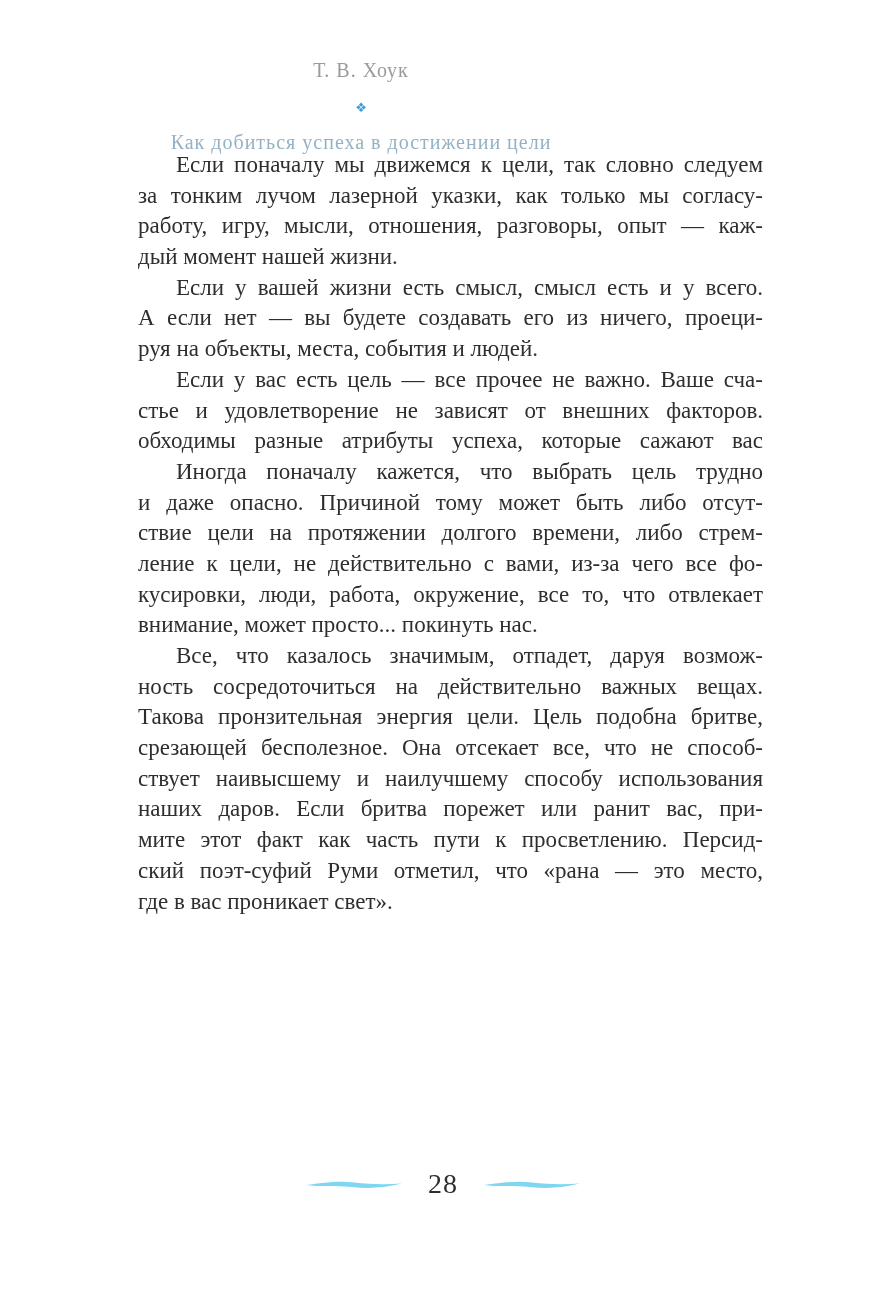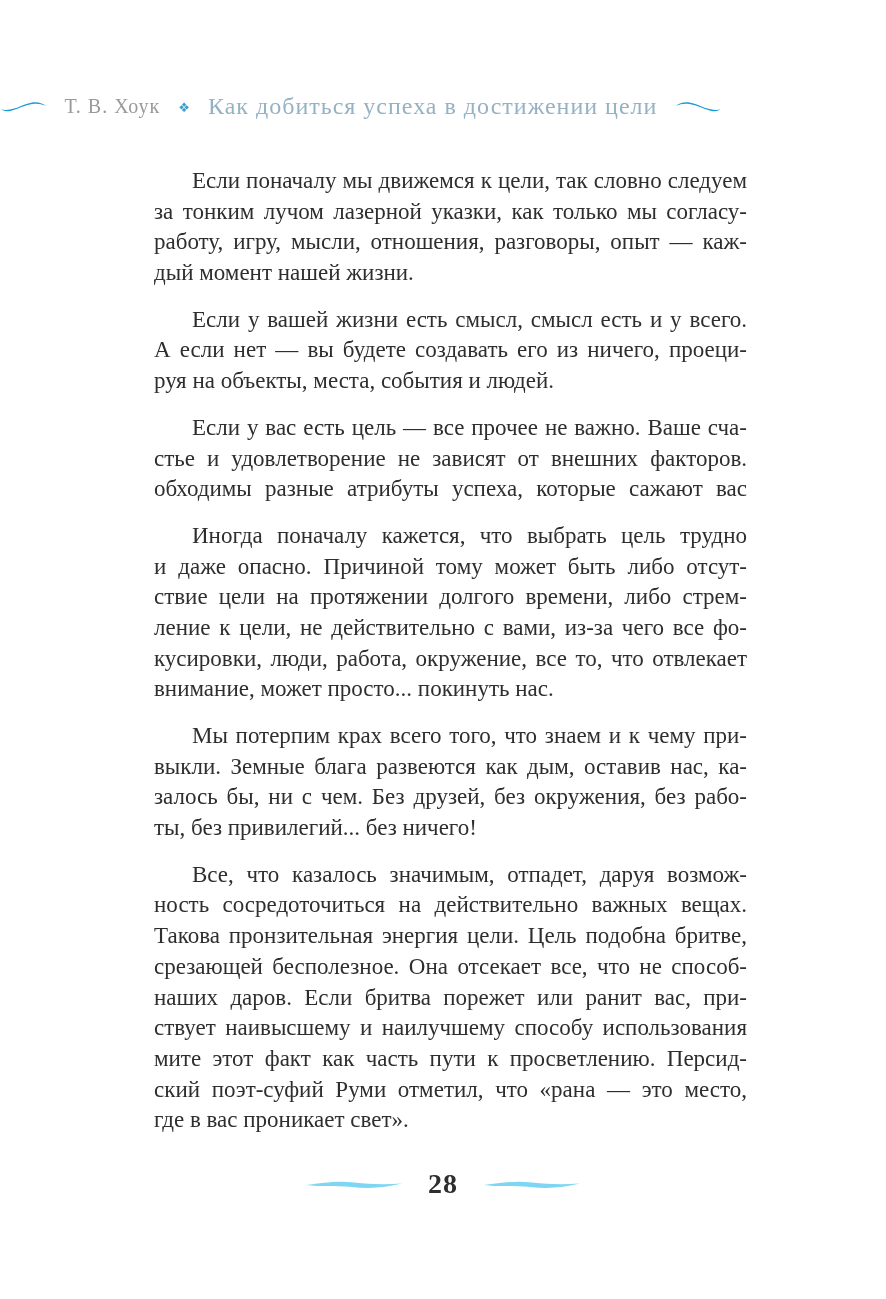--- a/index.html
+++ b/index.html
@@ -15,57 +15,58 @@
   body{
     width:886px;height:1299px;position:relative;
     background:var(--page-bg);
     font-family:"Liberation Serif", serif;
     overflow:hidden;
   }
   .header{
     position:absolute;top:90px;left:0;width:722px;height:32px;
     display:flex;align-items:center;justify-content:center;
     gap:18px;
+    flex-direction:column;
   }
   .header .author{
     color:var(--header-author);
     font-size:20px;letter-spacing:1px;white-space:nowrap;
   }
   .header .sep{
     color:var(--separator);
     font-size:13px;line-height:1;transform:translateY(1px);
   }
   .header .title{
     color:var(--header-title);
-    font-size:24px;letter-spacing:1px;white-space:nowrap;
+    font-size:20px;letter-spacing:1px;white-space:nowrap;
   }
   .swoosh{display:block;}
   .swoosh.right{transform:scaleX(-1);}
   .swoosh path{fill:var(--swoosh);}
   .text-block{
     position:absolute;left:138px;top:150px;width:625px;
     color:var(--body-text);
     font-size:23px;
   }
-  .para{margin:16px;padding:0;}
+  .para{margin:0;padding:0;}
   .line{
     height:30.7px;line-height:30.7px;
     text-align:justify;text-align-last:justify;
     white-space:nowrap;
   }
   .line.first{text-indent:38px;}
   .line.last{text-align-last:left;}
   .footer{
     position:absolute;left:0;top:1160px;width:886px;height:48px;
     display:flex;align-items:center;justify-content:center;
     gap:26px;
   }
   .page-number{
     color:var(--body-text);
-    font-size:28px;letter-spacing:1px;font-weight:bold;
+    font-size:28px;letter-spacing:1px;
   }
   .flourish path{fill:var(--flourish);}
 </style>
 </head>
 <body>
 
 <div class="header">
   <svg class="swoosh left" width="84" height="28" viewBox="0 0 84 28" aria-hidden="true">
     <path d="M2 20 C5 23 11 24.5 20 22.5 C34 19 44 13 58 10.5
              C66 9 74 10 82 13.5 C76 8 66 6 56 8
@@ -100,32 +101,26 @@
     </div>
     <div class="para">
       <div class="line first">Иногда поначалу кажется, что выбрать цель трудно</div>
       <div class="line">и даже опасно. Причиной тому может быть либо отсут-</div>
       <div class="line">ствие цели на протяжении долгого времени, либо стрем-</div>
       <div class="line">ление к цели, не действительно с вами, из-за чего все фо-</div>
       <div class="line">кусировки, люди, работа, окружение, все то, что отвлекает</div>
       <div class="line last">внимание, может просто... покинуть нас.</div>
     </div>
     <div class="para">
-      <div class="line first">Мы потерпим крах всего того, что знаем и к чему при-</div>
-      <div class="line">выкли. Земные блага развеются как дым, оставив нас, ка-</div>
-      <div class="line">залось бы, ни с чем. Без друзей, без окружения, без рабо-</div>
-      <div class="line last">ты, без привилегий... без ничего!</div>
-    </div>
-    <div class="para">
       <div class="line first">Все, что казалось значимым, отпадет, даруя возмож-</div>
       <div class="line">ность сосредоточиться на действительно важных вещах.</div>
       <div class="line">Такова пронзительная энергия цели. Цель подобна бритве,</div>
       <div class="line">срезающей бесполезное. Она отсекает все, что не способ-</div>
+      <div class="line">ствует наивысшему и наилучшему способу использования</div>
       <div class="line">наших даров. Если бритва порежет или ранит вас, при-</div>
-      <div class="line">ствует наивысшему и наилучшему способу использования</div>
       <div class="line">мите этот факт как часть пути к просветлению. Персид-</div>
       <div class="line">ский поэт-суфий Руми отметил, что «рана — это место,</div>
       <div class="line last">где в вас проникает свет».</div>
     </div>
   </div>
 
 <div class="footer">
   <svg class="flourish" width="96" height="12" viewBox="0 0 96 12" aria-hidden="true">
     <path d="M0 7 C18 5 30 2.5 48 4.5 C66 6.5 80 6.5 96 5.5
              C80 9.5 64 11 46 9 C28 7 14 9 0 7 Z"></path>

